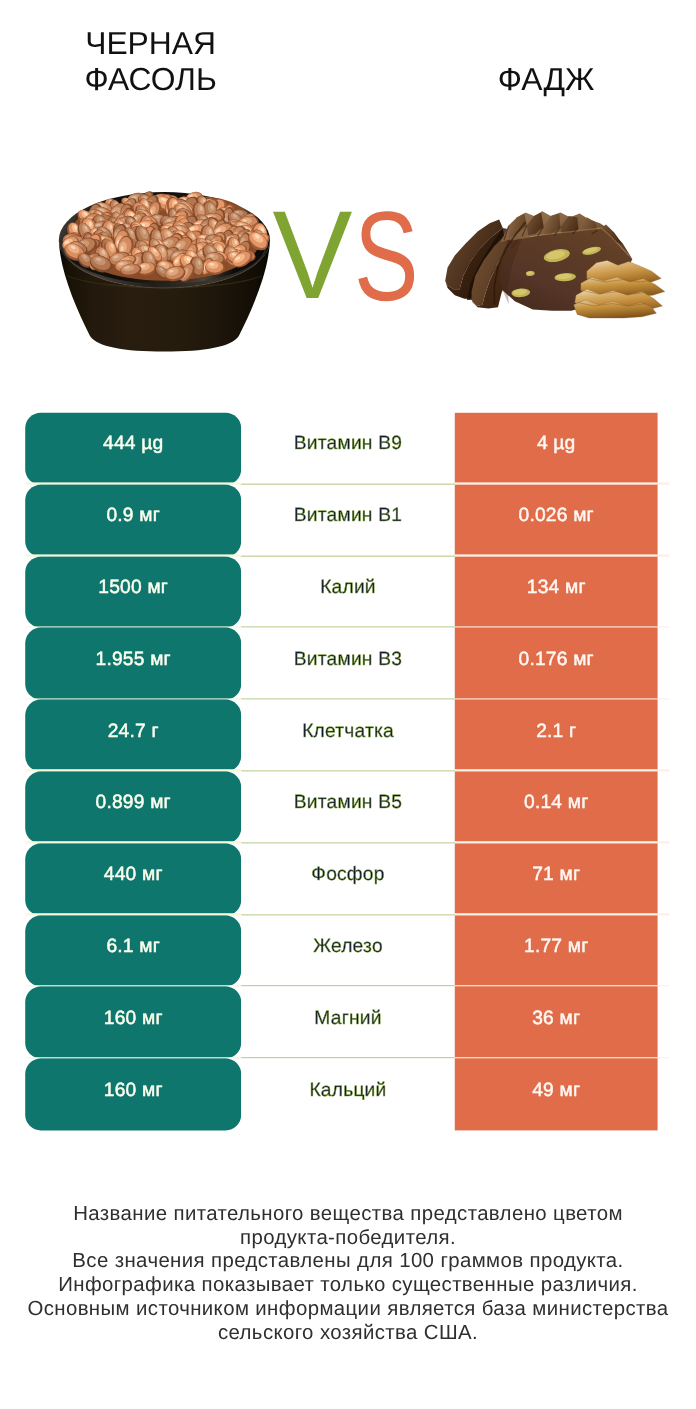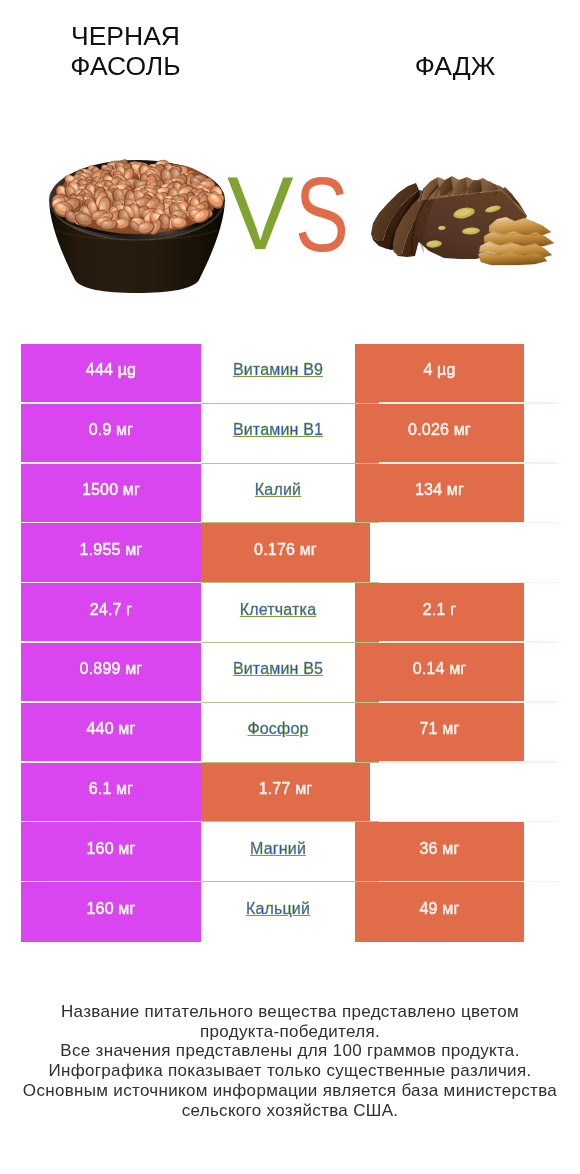--- a/index.html
+++ b/index.html
@@ -19,22 +19,22 @@
   .vs-l,.vs-s{position:absolute;font-weight:400;line-height:1;}
   .vs-l{left:227px;top:161px;font-size:104.5px;color:#80a431;
         transform:scaleX(0.955);transform-origin:left top;}
   .vs-s{left:295px;top:161px;font-size:106px;color:#e06c49;
         transform:scaleX(0.761);transform-origin:left top;}
 
   .cmp{position:absolute;left:21px;top:344px;width:537px;}
   .row{position:relative;height:59.8px;display:flex;}
   .cell{display:flex;align-items:center;justify-content:center;padding-bottom:7px;
         font-size:16px;font-weight:400;box-sizing:border-box;letter-spacing:0.18px;}
-  .c-left{width:180px;background:#d946ef;color:#fbffee;-webkit-text-stroke:0.42px #fbffee;}
-  .c-mid{width:154px;background:#ffffff;color:#1d4ed8;text-decoration:underline;-webkit-text-stroke:0.42px #7b9f35;}
+  .c-left{width:180px;background:#0f766e;color:#fbffee;border-radius:13px;-webkit-text-stroke:0.42px #fbffee;}
+  .c-mid{width:178px;background:#ffffff;color:#0f172a;-webkit-text-stroke:0.42px #7b9f35;}
   .c-right{width:169px;background:#e06c49;color:#fff7f2;-webkit-text-stroke:0.42px #fff7f2;}
   .sep-left{position:absolute;left:0;width:180px;height:1.5px;background:#f3f8de;bottom:0;}
   .sep-mid{position:absolute;left:180px;width:178px;height:1px;background:#b5c587;bottom:0;}
   .sep-right{position:absolute;left:358px;width:179px;height:1.5px;background:#fdf0e6;bottom:0;}
 
   .footer{position:absolute;left:0;top:1002px;width:580px;text-align:center;
           color:#2f2f2f;font-size:17px;line-height:19.7px;letter-spacing:0.32px;}
 </style>
 </head>
 <body>
@@ -1663,20 +1663,21 @@
       <div class="row">
         <div class="cell c-left">1500 мг</div>
         <div class="cell c-mid">Калий</div>
         <div class="cell c-right">134 мг</div>
         <div class="sep-left"></div>
         <div class="sep-mid"></div>
         <div class="sep-right"></div>
       </div>
       <div class="row">
         <div class="cell c-left">1.955 мг</div>
+        <div class="cell c-mid">Витамин B3</div>
         <div class="cell c-right">0.176 мг</div>
         <div class="sep-left"></div>
         <div class="sep-mid"></div>
         <div class="sep-right"></div>
       </div>
       <div class="row">
         <div class="cell c-left">24.7 г</div>
         <div class="cell c-mid">Клетчатка</div>
         <div class="cell c-right">2.1 г</div>
         <div class="sep-left"></div>
@@ -1694,20 +1695,21 @@
       <div class="row">
         <div class="cell c-left">440 мг</div>
         <div class="cell c-mid">Фосфор</div>
         <div class="cell c-right">71 мг</div>
         <div class="sep-left"></div>
         <div class="sep-mid"></div>
         <div class="sep-right"></div>
       </div>
       <div class="row">
         <div class="cell c-left">6.1 мг</div>
+        <div class="cell c-mid">Железо</div>
         <div class="cell c-right">1.77 мг</div>
         <div class="sep-left"></div>
         <div class="sep-mid"></div>
         <div class="sep-right"></div>
       </div>
       <div class="row">
         <div class="cell c-left">160 мг</div>
         <div class="cell c-mid">Магний</div>
         <div class="cell c-right">36 мг</div>
         <div class="sep-left"></div>

